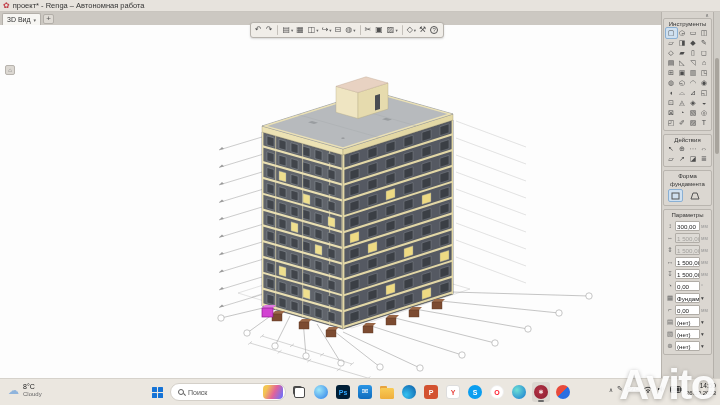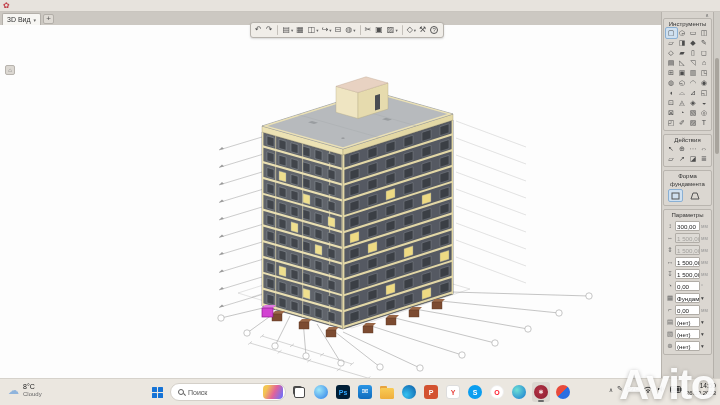--- a/index.html
+++ b/index.html
@@ -119,20 +119,21 @@
   .watermark{position:absolute;right:5px;bottom:-4px;font-size:42px;font-weight:bold;letter-spacing:-1.5px;
              color:rgba(255,255,255,0.93);text-shadow:0 1px 4px rgba(0,0,0,0.28);z-index:30;pointer-events:none;}
 </style>
 </head>
 <body>
 
 <div id="app">
 
   <div class="titlebar">
     <span class="logo">✿</span>
+    <span class="title">проект* - Renga – Автономная работа</span>
   </div>
 
   <div class="tabstrip">
     <div class="tab">
       <span>3D Вид</span>
       <span class="caret">▾</span>
     </div>
     <div class="newtab">+</div>
   </div>
 

